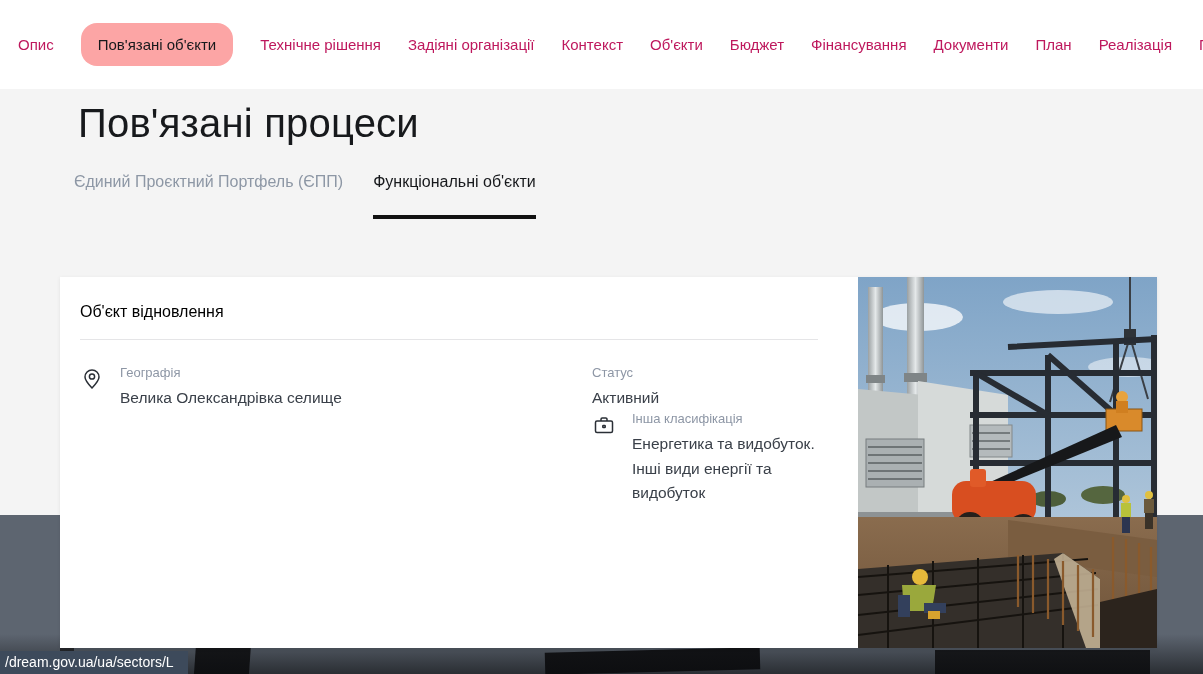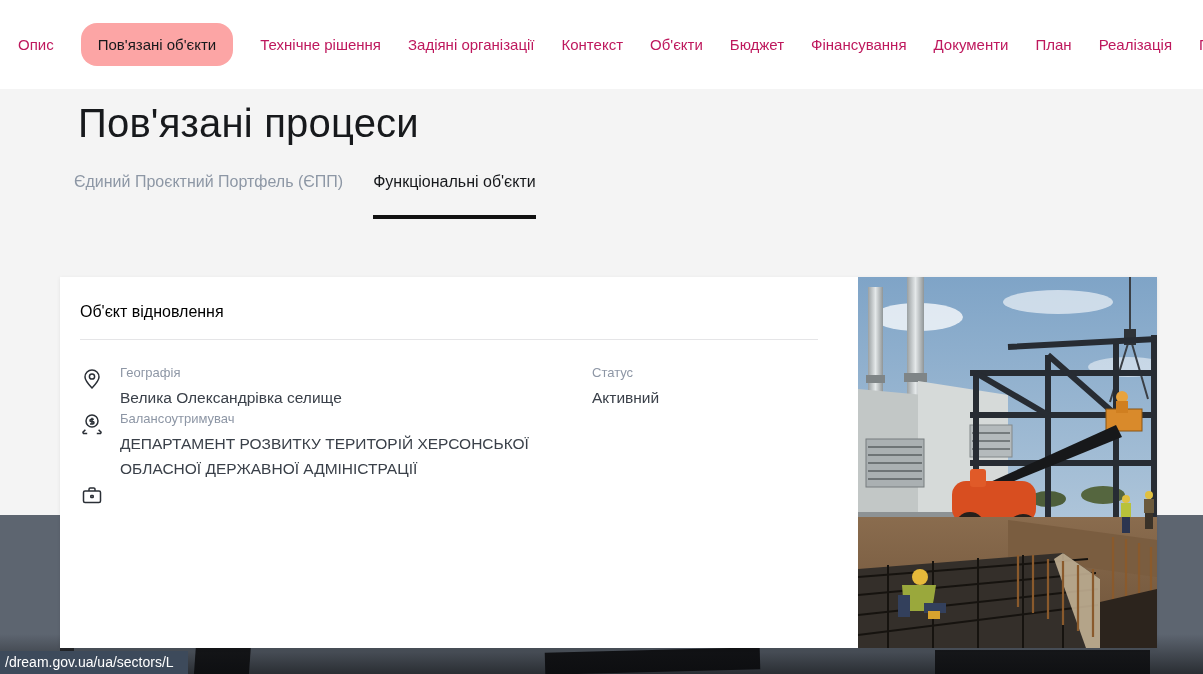--- a/index.html
+++ b/index.html
@@ -102,43 +102,34 @@
           <div class="fvalue">Велика Олександрівка селище</div>
         </div>
       </div>
       <div class="field no-icon">
         <div>
           <div class="flabel">Статус</div>
           <div class="fvalue">Активний</div>
         </div>
       </div>
 
-      <div class="field">
-        <span class="ficon">
-          <svg class="line-icon" viewBox="0 0 24 24" width="24" height="24">
-            <circle cx="12" cy="8" r="6"></circle>
-            <path d="M12 4.8v6.4 M13.8 6.2h-2.6a1.2 1.2 0 0 0 0 2.4h1.6a1.2 1.2 0 0 1 0 2.4h-2.8"></path>
-            <path d="M3 20.5v-1.4l2.4-2.4 M21 20.5v-1.4l-2.4-2.4 M3 20.5h4.2 M21 20.5h-4.2"></path>
-          </svg>
-        </span>
-        <div>
-          <div class="flabel">Балансоутримувач</div>
-          <div class="fvalue">ДЕПАРТАМЕНТ РОЗВИТКУ ТЕРИТОРІЙ ХЕРСОНСЬКОЇ ОБЛАСНОЇ ДЕРЖАВНОЇ АДМІНІСТРАЦІЇ</div>
-        </div>
-      </div>
       <div></div>
 
       <div class="field">
         <span class="ficon">
           <svg class="line-icon" viewBox="0 0 24 24" width="24" height="24">
             <rect x="3.5" y="8" width="17" height="11.5" rx="1.5"></rect>
             <path d="M9 8V6.2A1.2 1.2 0 0 1 10.2 5h3.6A1.2 1.2 0 0 1 15 6.2V8"></path>
             <rect x="10.8" y="12.4" width="2.4" height="2" rx="0.5"></rect>
           </svg>
         </span>
+        <div>
+          <div class="flabel">Інша класифікація</div>
+          <div class="fvalue">Енергетика та видобуток. Інші види енергії та видобуток</div>
+        </div>
       </div>
       <div></div>
     </div>
   </div>
 
   <div class="card-photo">
     <svg viewBox="0 0 299 371" width="299" height="371" preserveAspectRatio="none">
       <defs>
         <linearGradient id="sky" x1="0" y1="0" x2="0" y2="1">
           <stop offset="0" stop-color="#7fa4c7"></stop>

